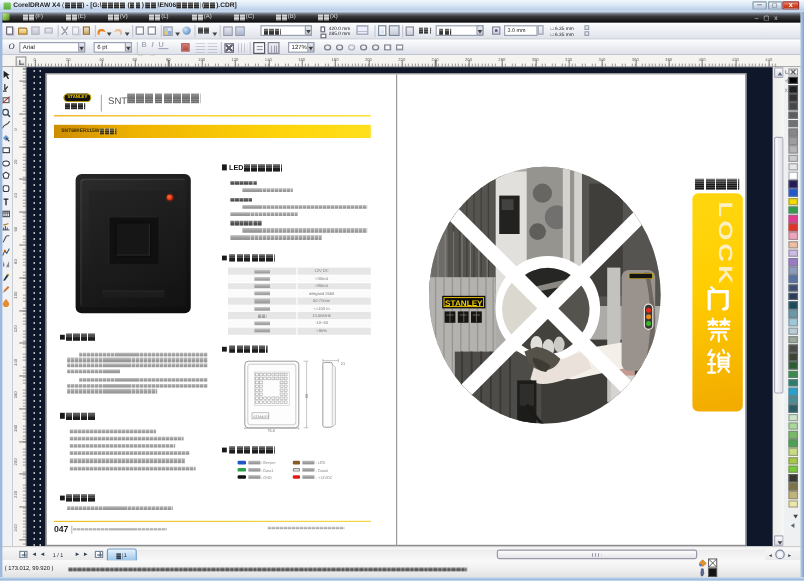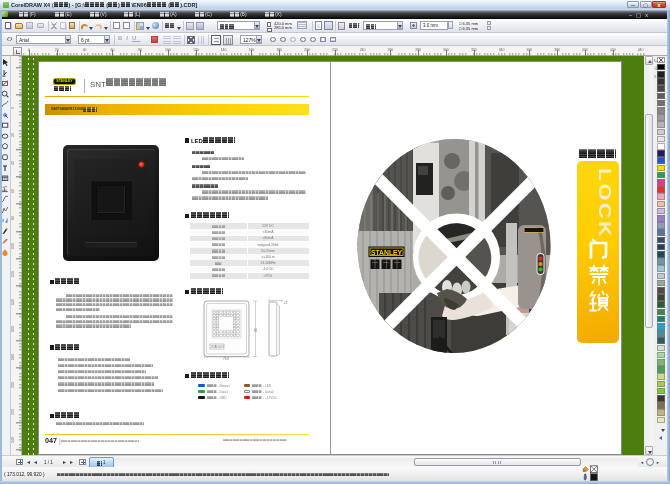--- a/index.html
+++ b/index.html
@@ -232,21 +232,21 @@
         <div class="abs" style="left:0.5px;top:186.1px;width:6px;height:8px;text-align:center;transform:rotate(-90deg);transform-origin:center">100</div>
         <div class="abs" style="left:0.5px;top:213.79999999999998px;width:6px;height:8px;text-align:center;transform:rotate(-90deg);transform-origin:center">120</div>
         <div class="abs" style="left:0.5px;top:241.5px;width:6px;height:8px;text-align:center;transform:rotate(-90deg);transform-origin:center">140</div>
         <div class="abs" style="left:0.5px;top:269.2px;width:6px;height:8px;text-align:center;transform:rotate(-90deg);transform-origin:center">160</div>
         <div class="abs" style="left:0.5px;top:296.9px;width:6px;height:8px;text-align:center;transform:rotate(-90deg);transform-origin:center">180</div>
         <div class="abs" style="left:0.5px;top:324.6px;width:6px;height:8px;text-align:center;transform:rotate(-90deg);transform-origin:center">200</div>
         <div class="abs" style="left:0.5px;top:352.3px;width:6px;height:8px;text-align:center;transform:rotate(-90deg);transform-origin:center">220</div>
         <div class="abs" style="left:0.5px;top:380px;width:6px;height:8px;text-align:center;transform:rotate(-90deg);transform-origin:center">240</div>
       </div>
 </div>
-<div id="canvas" class="abs" style="left:22px;top:56px;width:622px;height:399px;background:#4d7c0f;overflow:hidden">
+<div id="canvas" class="abs" style="left:22px;top:56px;width:622px;height:399px;background:#0f172a;overflow:hidden">
 <style>
 .gv{position:absolute;top:0;height:399px;width:0.8px;background:repeating-linear-gradient(0deg,#e4e4e4 0 2px,transparent 2px 5px)}
 .gh{position:absolute;left:0;width:622px;height:0.8px;background:repeating-linear-gradient(90deg,#e0e0e0 0 2px,transparent 2px 5px)}
 .sq{width:4.4px;height:4.4px;background:#1a1a1a;display:inline-block;margin-right:1.5px;vertical-align:middle;margin-top:-1.5px}
 .hd{position:absolute;white-space:nowrap;font-weight:bold}
 .gtx{position:absolute;background:linear-gradient(rgba(255,255,255,.38),rgba(255,255,255,0) 65%),repeating-linear-gradient(90deg,#989898 0 2.6px,#d0d0d0 2.6px 3.35px)}
 .btx{position:absolute;background:linear-gradient(rgba(255,255,255,.3),rgba(255,255,255,0) 60%),repeating-linear-gradient(90deg,#4e4e4e 0 3px,#999 3px 3.85px)}
 </style>
 <div class="gv" style="left:6px"></div>
       <div class="gv" style="left:8.5px"></div>

